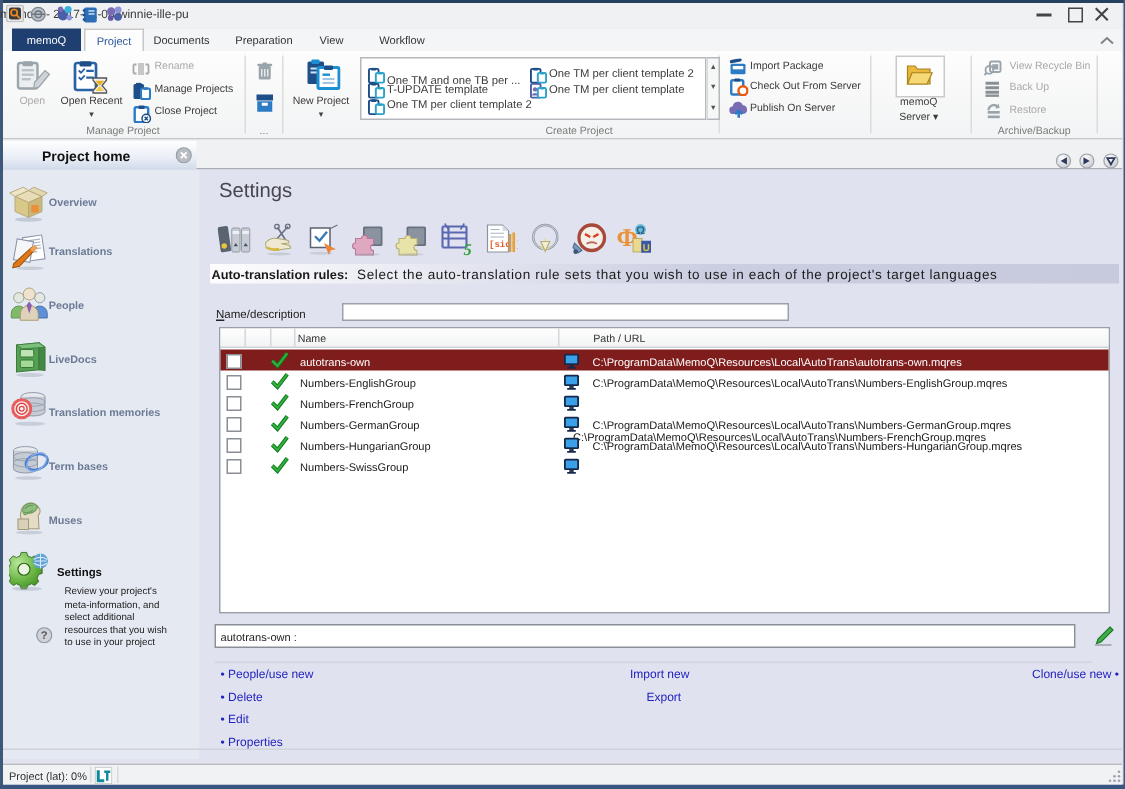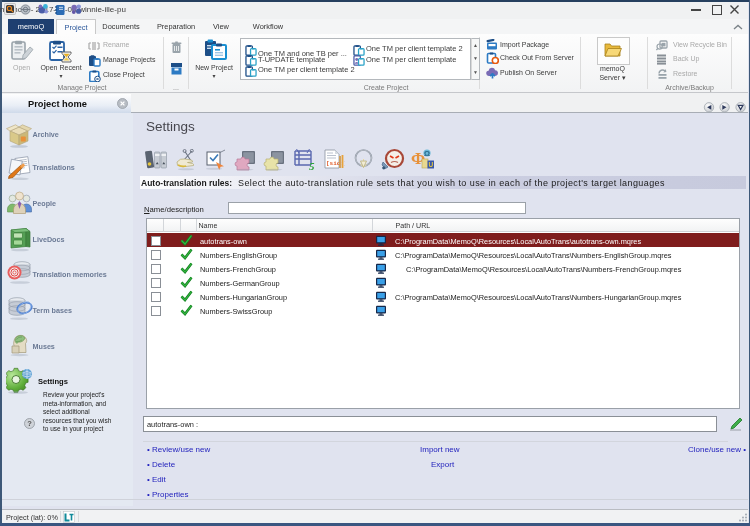--- a/index.html
+++ b/index.html
@@ -298,21 +298,21 @@
 
   <svg class="abs" style="left:4px;top:10px;" width="27" height="25" viewBox="0 0 27 25">
     <path d="M4 8 L13 4 L22 8 L13 12 Z" fill="#e9ddb8" stroke="#b3a57a" stroke-width="0.6"></path>
     <path d="M4 8 L13 12 V22 L4 18 Z" fill="#d9c989" stroke="#b3a57a" stroke-width="0.6"></path>
     <path d="M22 8 L13 12 V22 L22 18 Z" fill="#cbb878" stroke="#b3a57a" stroke-width="0.6"></path>
     <path d="M4 8 L0.5 5.6 L9.5 1.8 L13 4 Z" fill="#efe6c8" stroke="#b3a57a" stroke-width="0.6"></path>
     <path d="M22 8 L25.5 5.6 L16.5 1.8 L13 4 Z" fill="#e4d7ae" stroke="#b3a57a" stroke-width="0.6"></path>
     <rect x="14.8" y="13.6" width="5" height="5" rx="0.8" fill="#e8903a"></rect>
     <ellipse cx="13" cy="23.4" rx="9" ry="1.4" fill="#9aa4b5" opacity="0.45"></ellipse>
   </svg>
-  <div class="sbitem" style="top:17px;">Archive</div>
+  <div class="sbitem" style="top:17px;">Overview</div>
 
   <svg class="abs" style="left:5px;top:43px;" width="26" height="24" viewBox="0 0 26 24">
     <g transform="rotate(-8 12 10)">
       <rect x="9" y="2" width="13" height="16" fill="#fff" stroke="#8a94a5" stroke-width="0.7"></rect>
       <path d="M10.5 4.5 h10 M10.5 6.5 h10 M10.5 8.5 h10 M10.5 10.5 h10 M10.5 12.5 h7" stroke="#aab3c2" stroke-width="0.8"></path>
     </g>
     <g transform="rotate(10 8 12)">
       <rect x="3" y="4" width="11" height="14" fill="#f4f6f8" stroke="#8a94a5" stroke-width="0.7"></rect>
     </g>
     <path d="M2 20 L14 9 l1.8 2 L6 21.5 l-4.5 1 Z" fill="#e07818" stroke="#9c5510" stroke-width="0.7"></path>
@@ -538,35 +538,36 @@
           <path d="M1.5 6.5 L5 10 L11.5 1.5" stroke="#0f7d1f" stroke-width="2.6" fill="none"></path>
           <path d="M1.5 6.5 L5 10 L11.5 1.5" stroke="#35b53f" stroke-width="1.2" fill="none"></path>
         </svg>
         <div class="rowtxt" style="left:53px;">Numbers-FrenchGroup</div>
         <svg style="position:absolute;left:228px;top:1.5px;" width="12" height="11" viewBox="0 0 12 11">
           <rect x="1" y="0.8" width="10" height="7.6" rx="1" fill="#16284a"></rect>
           <rect x="2.2" y="2" width="7.6" height="5.2" fill="#3aa0e8"></rect>
           <rect x="4.5" y="8.4" width="3" height="1.2" fill="#16284a"></rect>
           <rect x="3" y="9.6" width="6" height="1.2" rx="0.5" fill="#16284a"></rect>
         </svg>
-        <div class="rowtxt" style="left:259px;">C:\ProgramData\MemoQ\Resources\Local\AutoTrans\Numbers-FrenchGroup.mqres</div>
+        <div class="rowtxt" style="left:235px;margin-top:22px;">C:\ProgramData\MemoQ\Resources\Local\AutoTrans\Numbers-FrenchGroup.mqres</div>
       </div>
       <div class="lvrow" style="top:56px;">
         <div style="position:absolute;left:3.5px;top:2.5px;width:8px;height:8px;background:#fff;border:1px solid #8a8f96;"></div>
         <svg style="position:absolute;left:33px;top:1px;" width="13" height="12" viewBox="0 0 13 12">
           <path d="M1.5 6.5 L5 10 L11.5 1.5" stroke="#0f7d1f" stroke-width="2.6" fill="none"></path>
           <path d="M1.5 6.5 L5 10 L11.5 1.5" stroke="#35b53f" stroke-width="1.2" fill="none"></path>
         </svg>
         <div class="rowtxt" style="left:53px;">Numbers-GermanGroup</div>
         <svg style="position:absolute;left:228px;top:1.5px;" width="12" height="11" viewBox="0 0 12 11">
           <rect x="1" y="0.8" width="10" height="7.6" rx="1" fill="#16284a"></rect>
           <rect x="2.2" y="2" width="7.6" height="5.2" fill="#3aa0e8"></rect>
           <rect x="4.5" y="8.4" width="3" height="1.2" fill="#16284a"></rect>
           <rect x="3" y="9.6" width="6" height="1.2" rx="0.5" fill="#16284a"></rect>
         </svg>
+        <div class="rowtxt" style="left:248px;">C:\ProgramData\MemoQ\Resources\Local\AutoTrans\Numbers-GermanGroup.mqres</div>
       </div>
       <div class="lvrow" style="top:70px;">
         <div style="position:absolute;left:3.5px;top:2.5px;width:8px;height:8px;background:#fff;border:1px solid #8a8f96;"></div>
         <svg style="position:absolute;left:33px;top:1px;" width="13" height="12" viewBox="0 0 13 12">
           <path d="M1.5 6.5 L5 10 L11.5 1.5" stroke="#0f7d1f" stroke-width="2.6" fill="none"></path>
           <path d="M1.5 6.5 L5 10 L11.5 1.5" stroke="#35b53f" stroke-width="1.2" fill="none"></path>
         </svg>
         <div class="rowtxt" style="left:53px;">Numbers-HungarianGroup</div>
         <svg style="position:absolute;left:228px;top:1.5px;" width="12" height="11" viewBox="0 0 12 11">
           <rect x="1" y="0.8" width="10" height="7.6" rx="1" fill="#16284a"></rect>
@@ -595,21 +596,21 @@
 
 <div class="abs" style="left:143px;top:416px;width:574px;height:16px;background:#fff;border:1px solid #8a8f96;box-sizing:border-box;"></div>
 <div class="abs" style="left:147px;top:420px;font-size:7.4px;color:#222;">autotrans-own :</div>
 <svg class="abs" style="left:728px;top:417px;" width="15" height="14" viewBox="0 0 15 14">
   <path d="M12 1 L14 3 L6 11 L3 12 L4 9 Z" fill="#3fae4a" stroke="#1f7a28" stroke-width="0.8"></path>
   <path d="M2 13 h11" stroke="#9aa0a8" stroke-width="1"></path>
 </svg>
 
 <div class="abs" style="left:143px;top:440.5px;width:585px;height:1px;background:#d2d5dd;"></div>
 <div class="abs" style="left:2px;top:498.5px;width:746px;height:1px;background:#cfd2da;"></div>
-<div class="lnkrow" style="left:147px;top:444.5px;">• <a class="lnk">Review/use new</a></div>
+<div class="lnkrow" style="left:147px;top:444.5px;">• <a class="lnk">People/use new</a></div>
 <div class="lnkrow" style="left:147px;top:459.5px;">• <a class="lnk">Delete</a></div>
 <div class="lnkrow" style="left:147px;top:474.5px;">• <a class="lnk">Edit</a></div>
 <div class="lnkrow" style="left:147px;top:489.5px;">• <a class="lnk">Properties</a></div>
 <div class="lnkrow" style="left:420px;top:444.5px;"><a class="lnk">Import new</a></div>
 <div class="lnkrow" style="left:431px;top:459.5px;"><a class="lnk">Export</a></div>
 <div class="lnkrow" style="right:4px;top:444.5px;"><a class="lnk">Clone/use new</a> •</div>
 <div class="abs" id="statusbar">
   <div style="position:absolute;left:4px;top:3px;font-size:7.3px;color:#333;">Project (lat): 0%</div>
   <div style="position:absolute;left:58px;top:1px;width:1px;height:11px;background:#d8dadd;"></div>
   <svg style="position:absolute;left:61px;top:1.2px;" width="12" height="12" viewBox="0 0 12 12">

